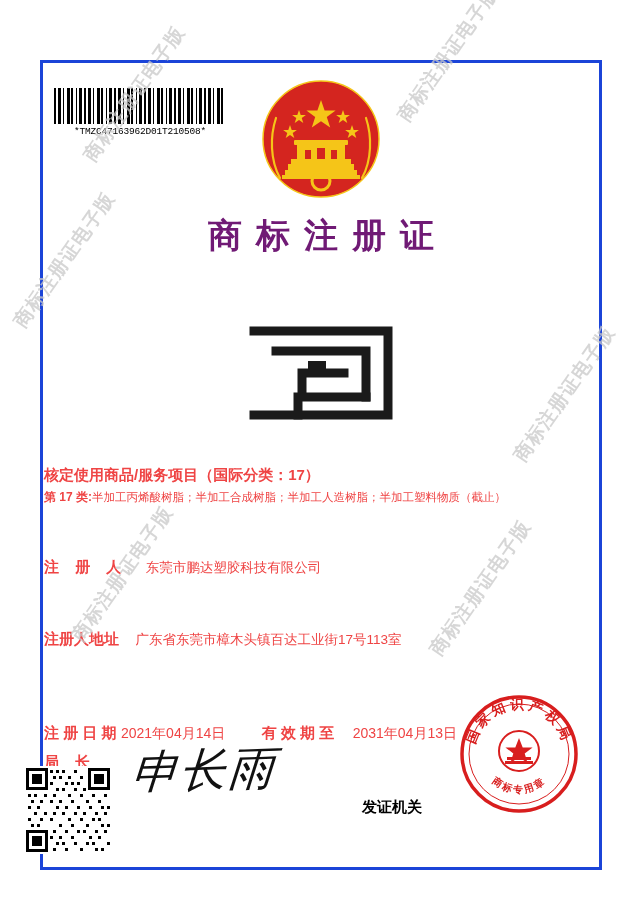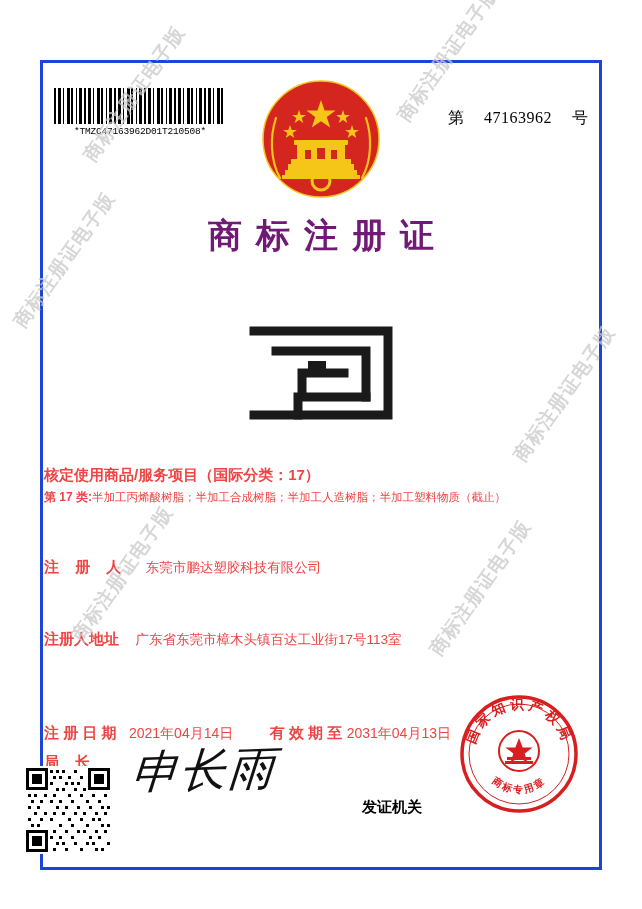--- a/index.html
+++ b/index.html
@@ -191,23 +191,23 @@
   #address-row {
     left: 44px;
     top: 630px;
   }
   #address-row .f-value { margin-left: 12px; }
 
   #date-row {
     left: 44px;
     top: 724px;
   }
-  #date-row .f-value { margin-left: 8px; font-size: 14px; }
+  #date-row .f-value { font-size: 14px; }
   #date-row .f-mid { margin-left: 32px; font-weight: bold; font-size: 15px; }
-  #date-row .f-value2 { font-size: 14px; }
+  #date-row .f-value2 { margin-left: 14px; font-size: 14px; }
 
   #director-row {
     left: 44px;
     top: 753px;
   }
 
   
   #signature {
     position: absolute;
     left: 132px;
@@ -297,25 +297,20 @@
           <circle cx="65" cy="103" r="9" fill="none" stroke="#f5c518" stroke-width="3"></circle>
         </g>
 
         <g stroke="#f5c518" stroke-width="2.2" fill="none" stroke-linecap="round">
           <path d="M20 40 C 14 58, 14 82, 24 100"></path>
           <path d="M110 40 C 116 58, 116 82, 106 100"></path>
         </g>
       </svg>
     </div>
 
-    <div id="number-row">
-      <span class="n-label">第</span>
-      <span class="n-value">47163962</span>
-      <span class="n-suffix">号</span>
-    </div>
   </div>
 
   <div id="cert-title">商标注册证</div>
 
   <div id="logo-area">
     <svg width="150" height="120" viewBox="0 0 150 120">
       <g fill="none" stroke="#1a1a1a" stroke-width="9" stroke-linecap="square">
         <path d="M8 18 H 142 V 102 H 8"></path>
         <path d="M30 38 H 120 V 84"></path>
         <path d="M120 84 H 56 V 60 H 98"></path>

